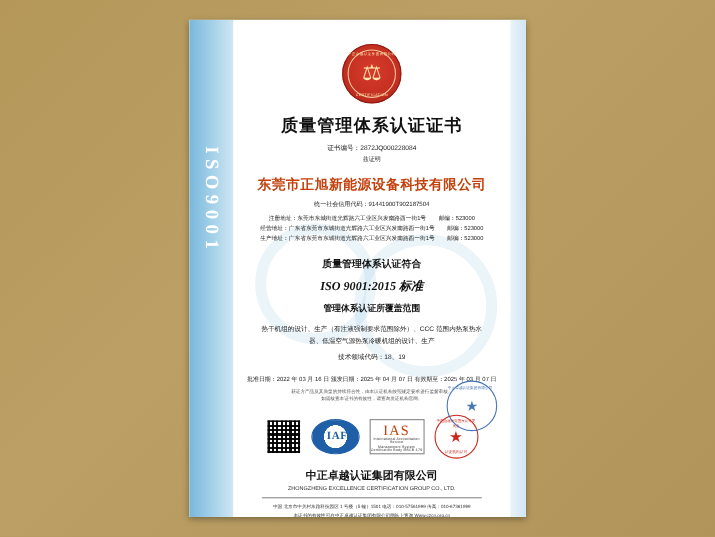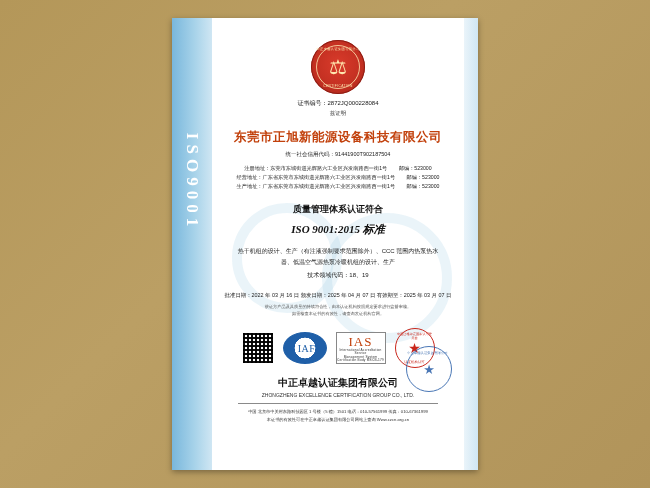--- a/index.html
+++ b/index.html
@@ -231,21 +231,21 @@
     border-radius: 50%;
     background: radial-gradient(circle at 50% 50%, #ffffff 40%, #1f5fa8 41%, #1f5fa8 100%);
     position: relative;
     border: 1px solid #1f5fa8;
     overflow: hidden;
   }
   .iaf .txt {
     position: absolute; left: 4px; right: 0; top: 50%;
     transform: translateY(-50%);
     font-family: "Liberation Serif", serif;
-    font-weight: normal;
+    font-weight: bold;
     font-size: 10px;
     color: #1f5fa8;
     letter-spacing: 0.5px;
   }
   .ias {
     width: 48px; height: 30px;
     background: #ffffff;
     border: 1px solid #888;
     display: flex;
     flex-direction: column;
@@ -349,20 +349,21 @@
 
     <div id="content">
 
       <div id="emblem">
         <div class="inner-ring"></div>
         <div class="arc-top">中正卓越认证集团有限公司</div>
         <div class="scales">⚖</div>
         <div class="arc-bot">CERTIFICATION</div>
       </div>
 
+      <div class="title-cn">质量管理体系认证证书</div>
       <div class="cert-no">证书编号：2872JQ000228084</div>
       <div class="cert-sub">兹证明</div>
 
       <div class="company">东莞市正旭新能源设备科技有限公司</div>
       <div class="reg-line">统一社会信用代码：91441900T902187504</div>
 
       <div class="addr-block">
         <div class="row">
           <span>注册地址：东莞市东城街道光辉路六工业区兴发南路西一街1号</span>
           <span class="pc">邮编：523000</span>
@@ -372,20 +373,21 @@
           <span class="pc">邮编：523000</span>
         </div>
         <div class="row">
           <span>生产地址：广东省东莞市东城街道光辉路六工业区兴发南路西一街1号</span>
           <span class="pc">邮编：523000</span>
         </div>
       </div>
 
       <div class="conform">质量管理体系认证符合</div>
       <div class="standard">ISO 9001:2015 标准</div>
+      <div class="scope-head">管理体系认证所覆盖范围</div>
       <div class="scope-body">热干机组的设计、生产（有注液强制要求范围除外）、CCC 范围内热泵热水器、低温空气源热泵冷暖机组的设计、生产</div>
       <div class="tech-code">技术领域代码：18、19</div>
 
       <div class="dates">批准日期：2022 年 03 月 16 日  颁发日期：2025 年 04 月 07 日  有效期至：2025 年 03 月 07 日</div>
       <div class="note1">获证方产品及其质量的持续符合性，由本认证机构按照规定要求进行监督审核。</div>
       <div class="note2">如需核查本证书的有效性，请查询发证机构官网。</div>
 
       <div class="logos">
         <div class="qr"></div>
         <div class="iaf">

